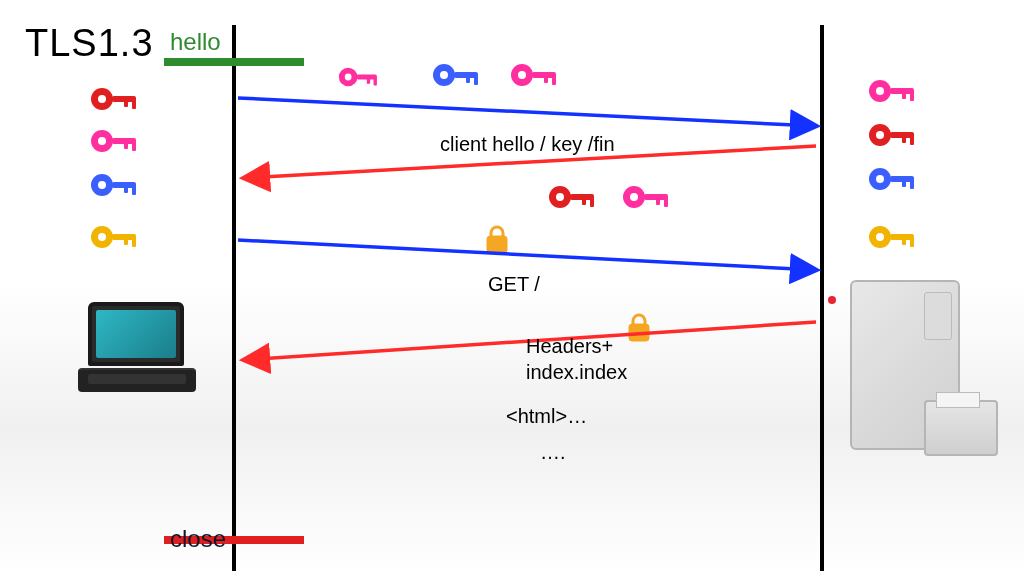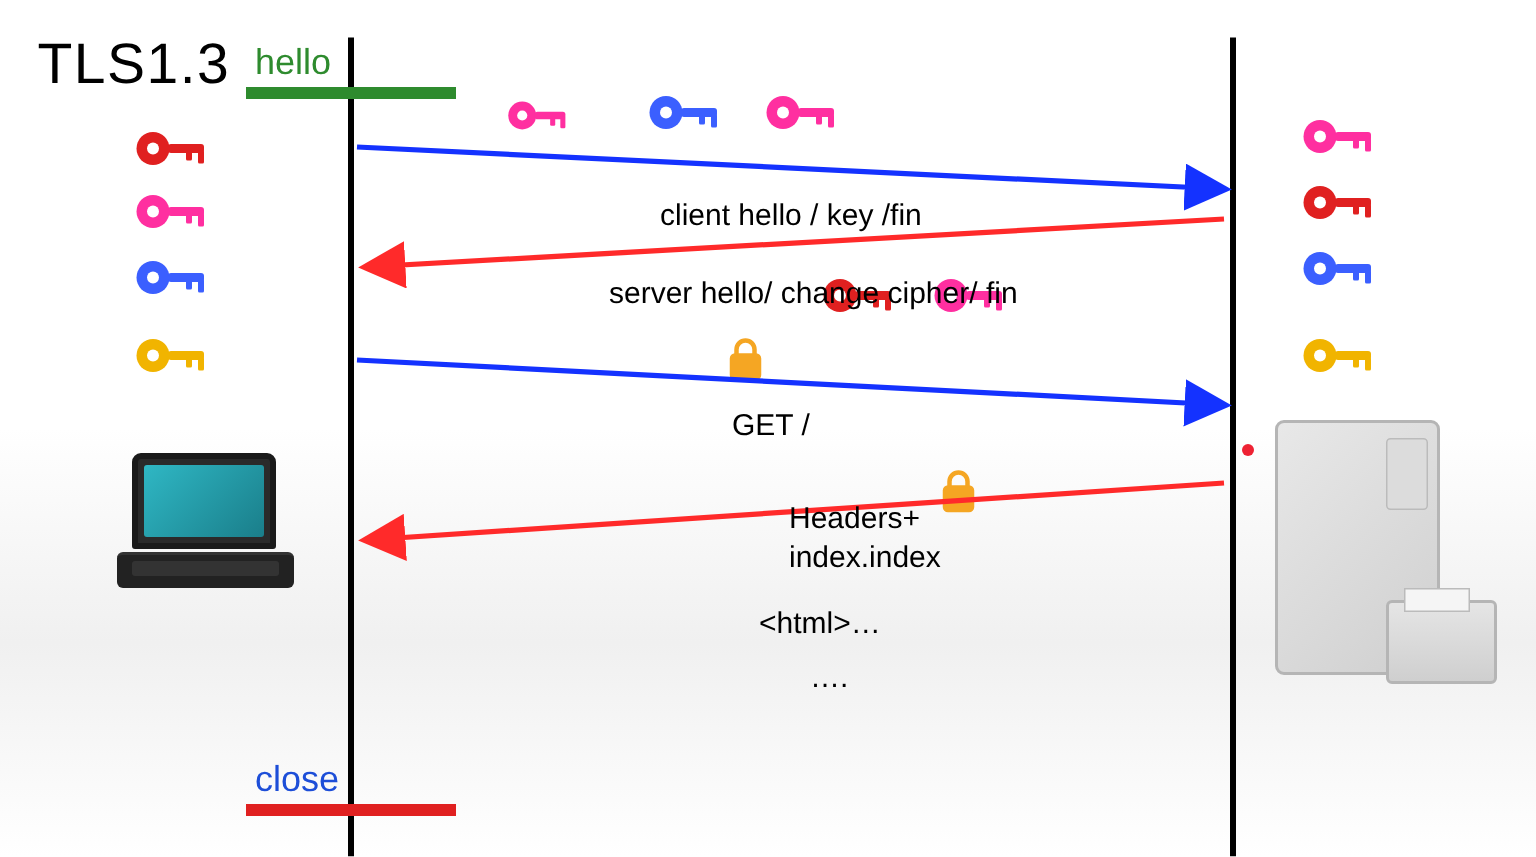--- a/index.html
+++ b/index.html
@@ -39,21 +39,21 @@
     width: 140px;
   }
   .marker.open  { top: 58px;  background:#2e8b2e; }
   .marker.close { top: 536px; background:#e02020; }
   .marker-label {
     position: absolute;
     left: 170px;
     font-size: 24px;
   }
   .marker-label.open  { top: 28px;  color:#2e8b2e; }
-  .marker-label.close { top: 506px; color:#1d4ed8; }
+  .marker-label.close { top: 525px; color:#0f172a; }
 
   
   svg.arrows {
     position: absolute; inset: 0;
     width: 1024px; height: 571px;
     pointer-events: none;
   }
 
   .msg-label {
     position: absolute;
@@ -268,20 +268,19 @@
     <line x1="238" y1="98" x2="816" y2="126" stroke="#1432ff" stroke-width="3.5" marker-end="url(#ah-blue)"></line>
 
     <line x1="816" y1="146" x2="244" y2="178" stroke="#ff2a2a" stroke-width="3.5" marker-end="url(#ah-red)"></line>
 
     <line x1="238" y1="240" x2="816" y2="270" stroke="#1432ff" stroke-width="3.5" marker-end="url(#ah-blue)"></line>
 
     <line x1="816" y1="322" x2="244" y2="360" stroke="#ff2a2a" stroke-width="3.5" marker-end="url(#ah-red)"></line>
   </svg>
 
   <div class="msg-label" style="left:440px; top:90px">client hello / key /fin</div>
-  <div class="msg-label" style="left:406px; top:142px">server hello/ change cipher/ fin</div>
   <div class="msg-label" style="left:488px; top:230px">GET /</div>
   <div class="msg-label" style="left:526px; top:292px">Headers+</div>
   <div class="msg-label" style="left:526px; top:318px">index.index</div>
   <div class="msg-label" style="left:506px; top:362px">&lt;html&gt;…</div>
   <div class="msg-label" style="left:540px; top:398px">….</div>
 
 </div>
 
 </body></html>

